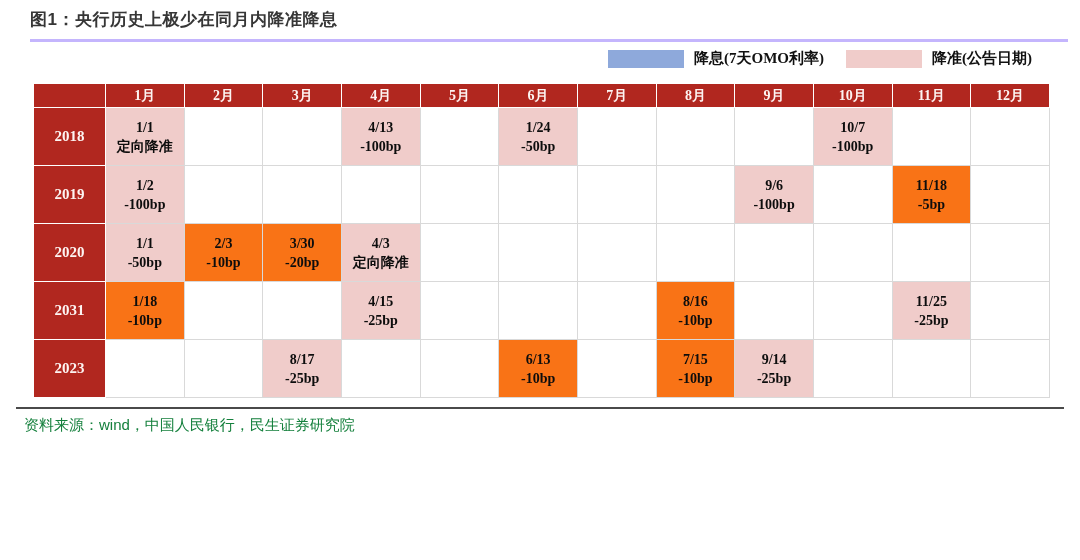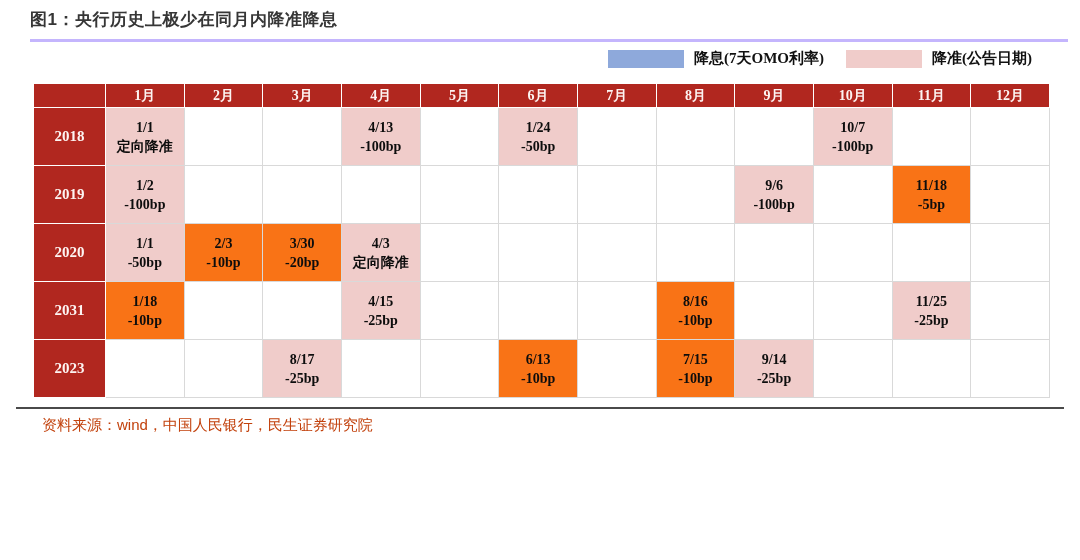--- a/index.html
+++ b/index.html
@@ -47,22 +47,22 @@
     font-weight:bold; font-size:14px; color:#0d0d0d; line-height:19px;
     white-space:nowrap;
   }
   td.omo { background:#f97316; }
   td.rrr { background:#f0ccca; }
   .divider {
     margin:9px 16px 0 16px;
     border-top:2px solid #4a4a4a;
   }
   .source {
-    margin:7px 0 0 42px;
-    font-size:15px; color:#c2410c;
+    margin:7px 0 0 24px;
+    font-size:15px; color:#15803d;
   }
 </style>
 </head>
 <body>
 
 <div class="title-wrap">
   <span class="fig-title">图1：央行历史上极少在同月内降准降息</span>
 </div>
 
 <div class="legend">

